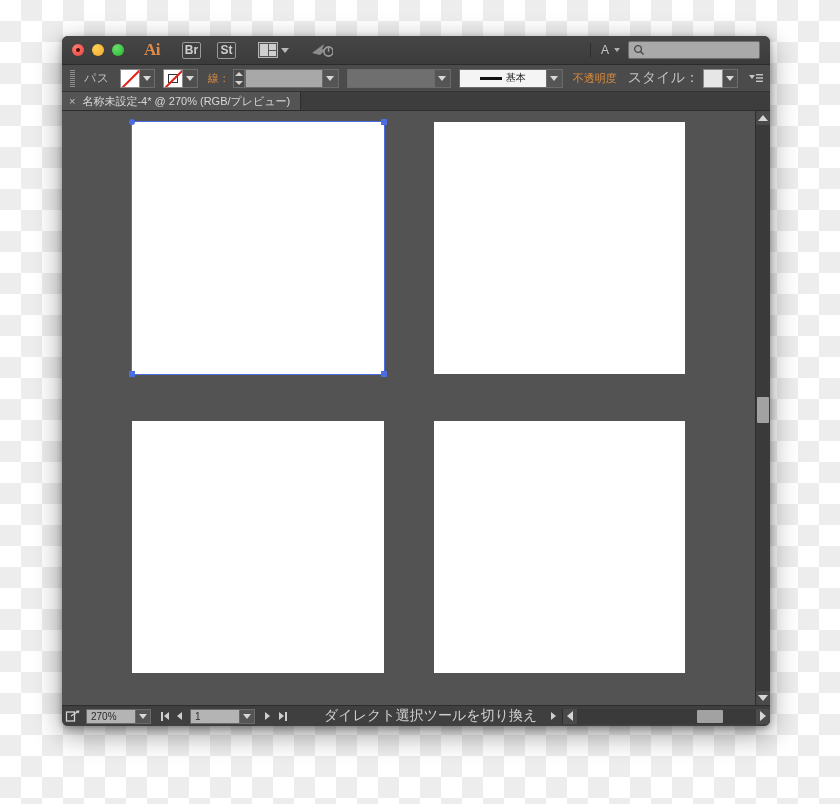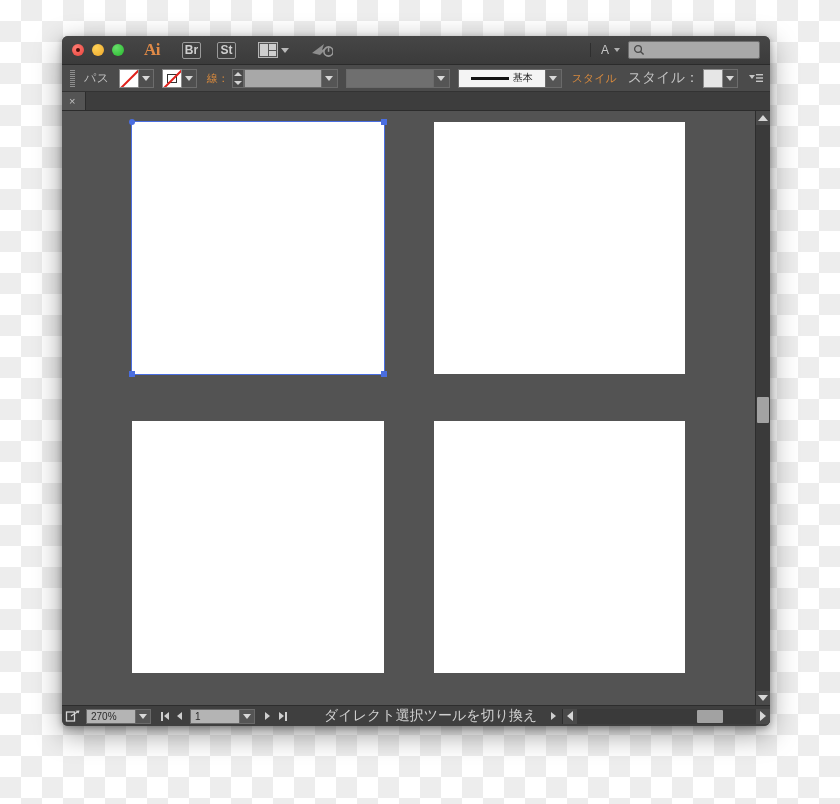--- a/index.html
+++ b/index.html
@@ -172,21 +172,21 @@
     background:#4a4a4a; border:1px solid #6a6a6a;
   }
   .st-up { width:0;height:0;border-left:4px solid transparent;border-right:4px solid transparent;border-bottom:4px solid #d2d2d2; }
   .st-dn { width:0;height:0;border-left:4px solid transparent;border-right:4px solid transparent;border-top:4px solid #d2d2d2; }
   .combo {
     height: 19px; display:flex; align-items:center;
     border:1px solid #6a6a6a;
   }
   .combo .field {
     background:#a8a8a8; height:100%; display:flex; align-items:center;
-    padding:0 12px; font-size:10px; color:#2d2d2d;
+    padding:0 20px; font-size:10px; color:#2d2d2d;
   }
   .combo .arrow {
     width:16px; height:100%; background:#555;
     border-left:1px solid #6a6a6a;
     display:flex; align-items:center; justify-content:center;
   }
   .arrow-tri { width:0;height:0;border-left:4px solid transparent;border-right:4px solid transparent;border-top:5px solid #d8d8d8; }
   #stroke-profile .field { width: 76px; }
   #variable-width .field { background:#6f6f6f; width: 86px; }
   #brush-combo .field { background:#f4f4f4; width:86px; gap:4px; justify-content:space-between; }
@@ -415,21 +415,21 @@
     <div class="combo" id="brush-combo">
       <div class="field">
         <span id="brush-line"></span>
         <span id="brush-label">基本</span>
       </div>
       <div class="arrow">
           <span class="arrow-tri"></span>
         </div>
     </div>
 
-    <div class="label-orange">スタイル</div>
+    <div class="label-orange">不透明度</div>
     <div class="label-grey">スタイル：</div>
 
     <div class="swatch-group">
       <div id="style-swatch"></div>
       <div class="mini-drop">
           <span class="arrow-tri"></span>
         </div>
     </div>
 
     <div id="panel-menu-icon">
@@ -438,20 +438,21 @@
         <rect x="8" y="2" width="7" height="1.4" fill="#c6c6c6"></rect>
         <rect x="8" y="5.3" width="7" height="1.4" fill="#c6c6c6"></rect>
         <rect x="8" y="8.6" width="7" height="1.4" fill="#c6c6c6"></rect>
       </svg>
     </div>
   </div>
 
   <div id="tab-bar">
     <div id="doc-tab">
       <span id="tab-close">×</span>
+      <span id="tab-title">名称未設定-4* @ 270% (RGB/プレビュー)</span>
     </div>
   </div>
 
   <div id="canvas-wrap">
     <div id="canvas-and-hbar">
       <div id="canvas">
         <div class="artboard" id="artboard-1"></div>
         <div class="artboard" id="artboard-2"></div>
         <div class="artboard" id="artboard-3"></div>
         <div class="artboard" id="artboard-4"></div>

